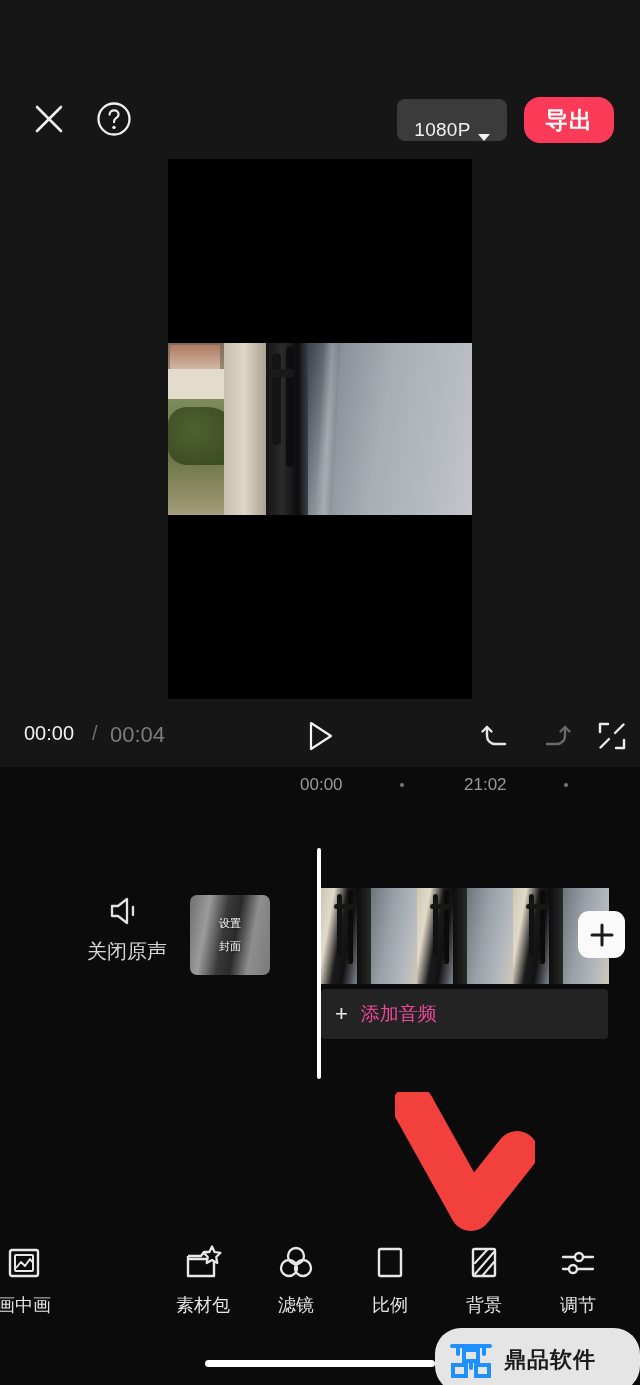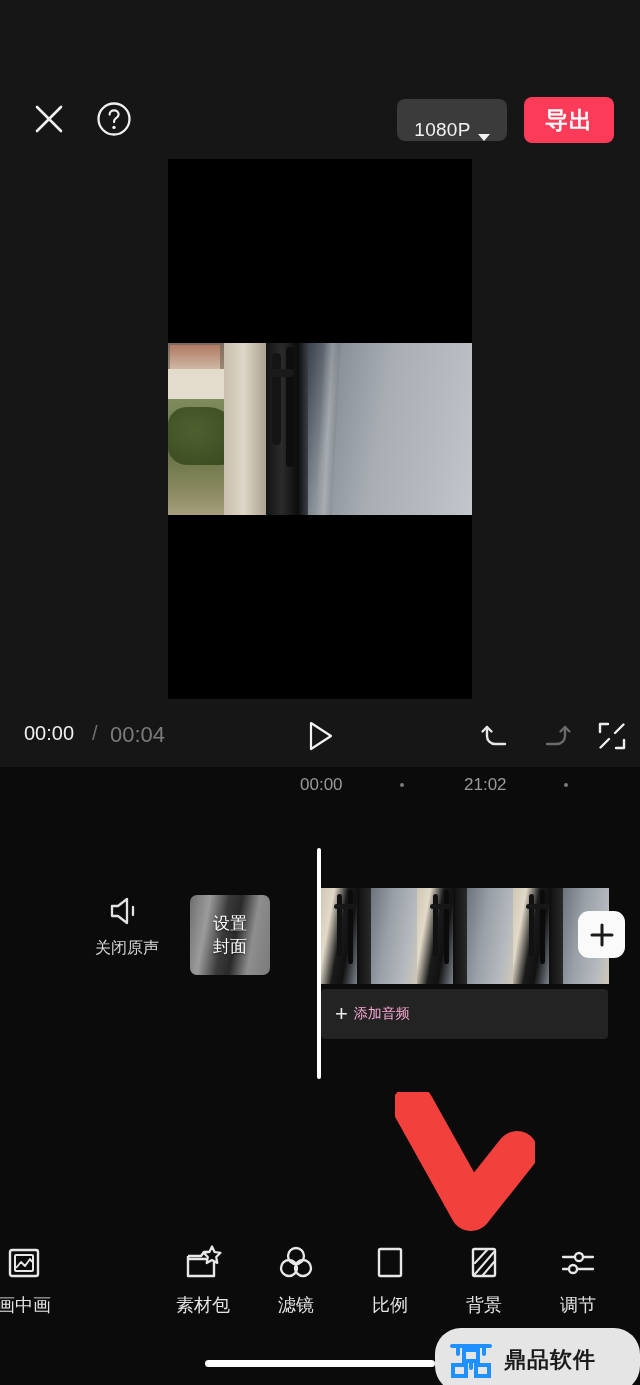--- a/index.html
+++ b/index.html
@@ -32,21 +32,21 @@
     position:absolute; left:397px; top:99px; width:110px; height:42px;
     background:#3b3b3b; border-radius:8px;
     display:flex; align-items:flex-end; justify-content:center; gap:7px;
     cursor:pointer;
   }
   .res-pill .lbl{ color:#f2f2f2; font-size:19px; letter-spacing:.3px; }
   .caret{ width:0;height:0;border-left:6px solid transparent;border-right:6px solid transparent;border-top:7px solid #f2f2f2; }
 
   .export-btn{
     position:absolute; left:524px; top:97px; width:90px; height:46px;
-    background:#fb3b57; border-radius:8px;
+    background:#fb3b57; border-radius:16px;
     display:flex; align-items:center; justify-content:center;
     cursor:pointer;
   }
   .export-btn .lbl{ color:#fff; font-size:23px; font-weight:700; letter-spacing:1px; }
 
   
   .preview{
     position:absolute; left:168px; top:159px; width:304px; height:540px;
     background:#000; overflow:hidden;
   }
@@ -116,29 +116,29 @@
   .timeline{
     position:absolute; left:0; top:767px; width:640px; height:468px;
     background:#0b0b0b;
   }
   .ruler{ position:absolute; left:0; top:775px; width:640px; height:36px; }
   .tick-label{ position:absolute; color:#9a9a9a; font-size:17px; top:775px; }
   .tick-dot{ position:absolute; width:4px; height:4px; border-radius:50%; background:#7a7a7a; top:783px; }
 
   .audio-btn{ position:absolute; left:92px; top:895px; width:70px; height:82px;
     display:flex; flex-direction:column; align-items:center; cursor:pointer; }
-  .audio-btn .lbl{ margin-top:11px; color:#d8d8d8; font-size:16px; white-space:nowrap; }
+  .audio-btn .lbl{ margin-top:11px; color:#d8d8d8; font-size:20px; white-space:nowrap; }
 
   .cover-btn{
     position:absolute; left:190px; top:895px; width:80px; height:80px;
     border-radius:7px; overflow:hidden; cursor:pointer;
     background:linear-gradient(100deg,#6f6f6f,#9b9b9b 22%,#3a3a3a 42%,#2a2a2a 56%,#8e8e8e 75%,#7a7a7a 100%);
     display:flex; flex-direction:column; align-items:center; justify-content:center;
   }
-  .cover-btn .l1,.cover-btn .l2{ color:#fff; font-size:17px; line-height:23px; text-shadow:0 1px 2px rgba(0,0,0,.6); }
+  .cover-btn .l1,.cover-btn .l2{ color:#fff; font-size:11px; line-height:23px; text-shadow:0 1px 2px rgba(0,0,0,.6); }
 
   .track-clip{
     position:absolute; left:321px; top:888px; width:288px; height:96px;
     overflow:hidden; display:flex;
   }
   .thumb{ position:relative; width:96px; height:96px; overflow:hidden;
     background:linear-gradient(100deg,#cfc6b4 0%,#e2dac9 12%,#1a1a1a 24%,#111 33%,#6f757d 45%,#9aa0a7 66%,#b4b9bf 86%,#cfc8b8 100%); }
   .thumb .bar1{ position:absolute; left:16px; top:6px; width:5px; height:62px; background:#121212; border-radius:3px; }
   .thumb .bar2{ position:absolute; left:27px; top:2px; width:5px; height:74px; background:#0b0b0b; border-radius:3px; }
   .thumb .nub{ position:absolute; left:13px; top:16px; width:22px; height:5px; background:#171717; border-radius:3px; }
@@ -149,21 +149,21 @@
     background:#fafafa; border-radius:11px;
     display:flex; align-items:center; justify-content:center; cursor:pointer;
   }
 
   .add-audio{
     position:absolute; left:321px; top:989px; width:287px; height:50px;
     background:#232323; border-radius:4px;
     display:flex; align-items:center; cursor:pointer;
   }
   .add-audio .plus{ margin-left:14px; color:#e9e9e9; font-size:22px; line-height:1; }
-  .add-audio .lbl{ margin-left:6px; color:#f9a8d4; font-size:14px; }
+  .add-audio .lbl{ margin-left:13px; color:#ec4899; font-size:19px; }
 
   .playhead{
     position:absolute; left:317px; top:848px; width:4px; height:231px;
     background:#fff; border-radius:2px;
   }
 
   
   .arrow-anno{ position:absolute; left:395px; top:1092px; width:140px; height:140px; }
 
   

